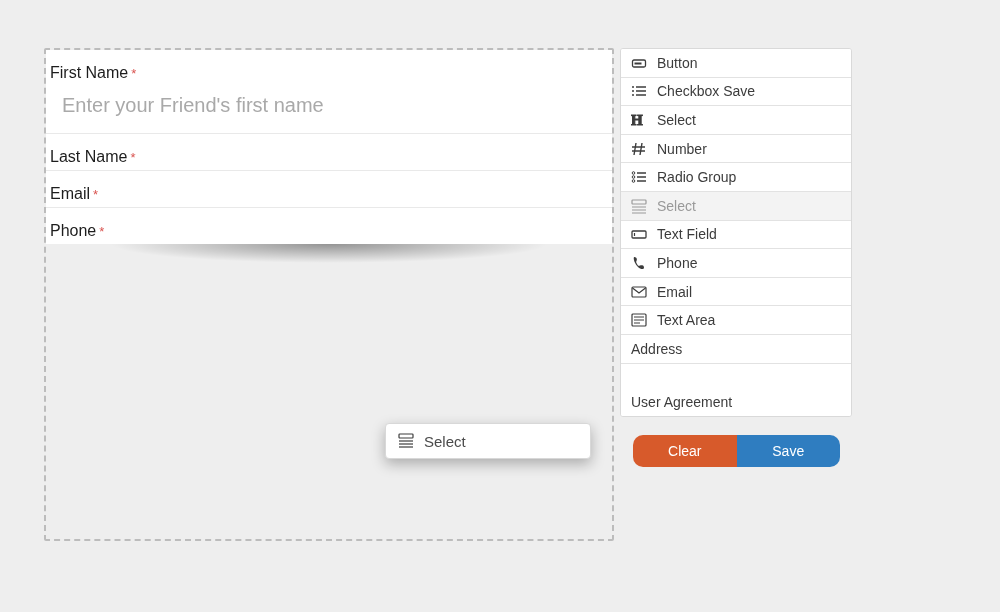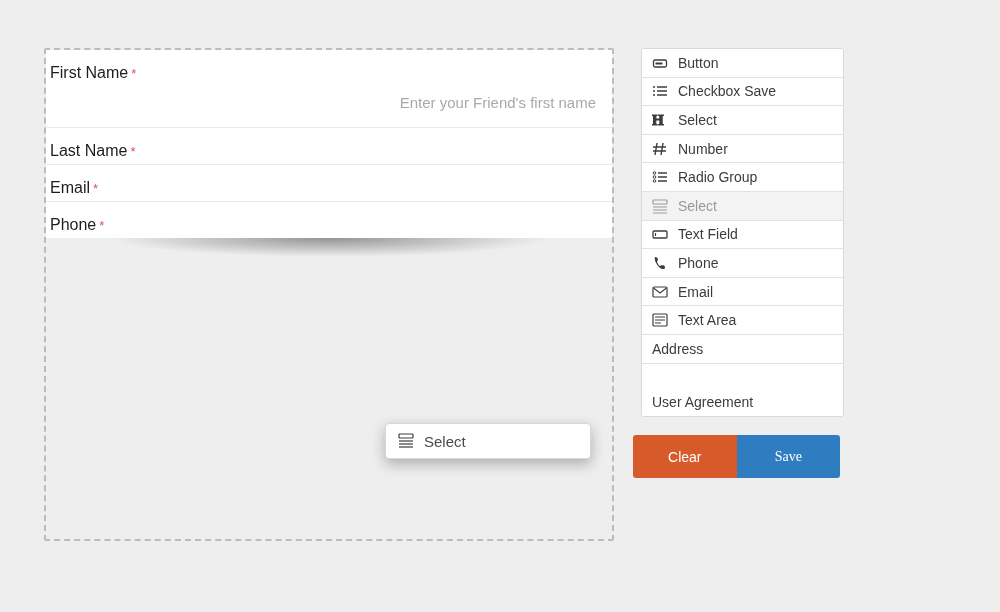--- a/index.html
+++ b/index.html
@@ -29,25 +29,24 @@
     padding:14px 14px 4px 4px;
     font-size:16px;
     color:#1d1d1d;
   }
   .field-label .req { color:#d9534f; font-size:13px; margin-left:3px; }
   .field-input-wrap { padding:0 14px 12px 14px; }
   .field-input {
     width:100%;
     border:none;
     background:transparent;
-    font-size:15px;
+    font-size:20px;
     color:#333;
     padding:8px 2px 4px 2px;
     outline:none;
-    text-align:right;
   }
   .field-input::placeholder { color:#a9a9a9; }
   .shadow-bar {
     height:30px;
     width:100%;
     background: radial-gradient(ellipse 55% 90% at 50% 0%, rgba(0,0,0,0.38), rgba(0,0,0,0) 70%);
   }
 
   .drag-chip {
     position:absolute;
@@ -59,22 +58,22 @@
     box-shadow:0 5px 14px rgba(0,0,0,0.28);
     display:flex; align-items:center;
     padding:0 12px;
     color:#4a4a4a;
     font-size:15px;
   }
   .drag-chip svg { width:16px; height:16px; margin-right:10px; fill:#3c3c3c; stroke:#3c3c3c; }
 
   .palette {
     position:absolute;
-    left:641px; top:48px;
-    width:203px;
+    left:620px; top:48px;
+    width:232px;
     background:#ffffff;
     border:1px solid #d9d9d9;
     border-radius:3px;
     overflow:hidden;
   }
   .palette .item {
     height:28.6px;
     display:flex; align-items:center;
     padding:0 10px;
     border-bottom:1px solid #e2e2e2;
@@ -89,34 +88,34 @@
     width:16px; height:16px; margin-right:10px;
     display:flex; align-items:center; justify-content:center;
     flex-shrink:0;
   }
   .palette .icon svg { width:16px; height:16px; fill:#3c3c3c; stroke:#3c3c3c; }
   .palette .item.noicon { padding-left:10px; }
 
   .btnbar {
     position:absolute;
     left:633px; top:435px;
-    width:207px; height:43px;
+    width:207px; height:32px;
     display:flex;
-    border-radius:3px; overflow:hidden;
+    border-radius:10px; overflow:hidden;
   }
   .btn {
     flex:1; display:flex; align-items:center; justify-content:center;
     color:#fff; font-size:14px;
     cursor:pointer;
   }
   .btn.clear { background:#d9534f; background:#d75a2b; background:#d9534f; }
   .btn.clear { background:#d75a2b; } 
   .btn.clear { background:#d9534f; }
   .btn.clear { background:#d75a2b; }
-  .btn.save  { background:#337ab7; background:#2f7dc0;font-family:Liberation Serif, serif; }
+  .btn.save  { background:#337ab7; background:#2f7dc0; }
   
   .btn.clear { background:#d75a2b; }
   .btn.save  { background:#2f7dc0; }
 </style>
 </head>
 <body>
 
 <svg width="0" height="0" style="position:absolute">
   <defs>
     <g id="i-button">

